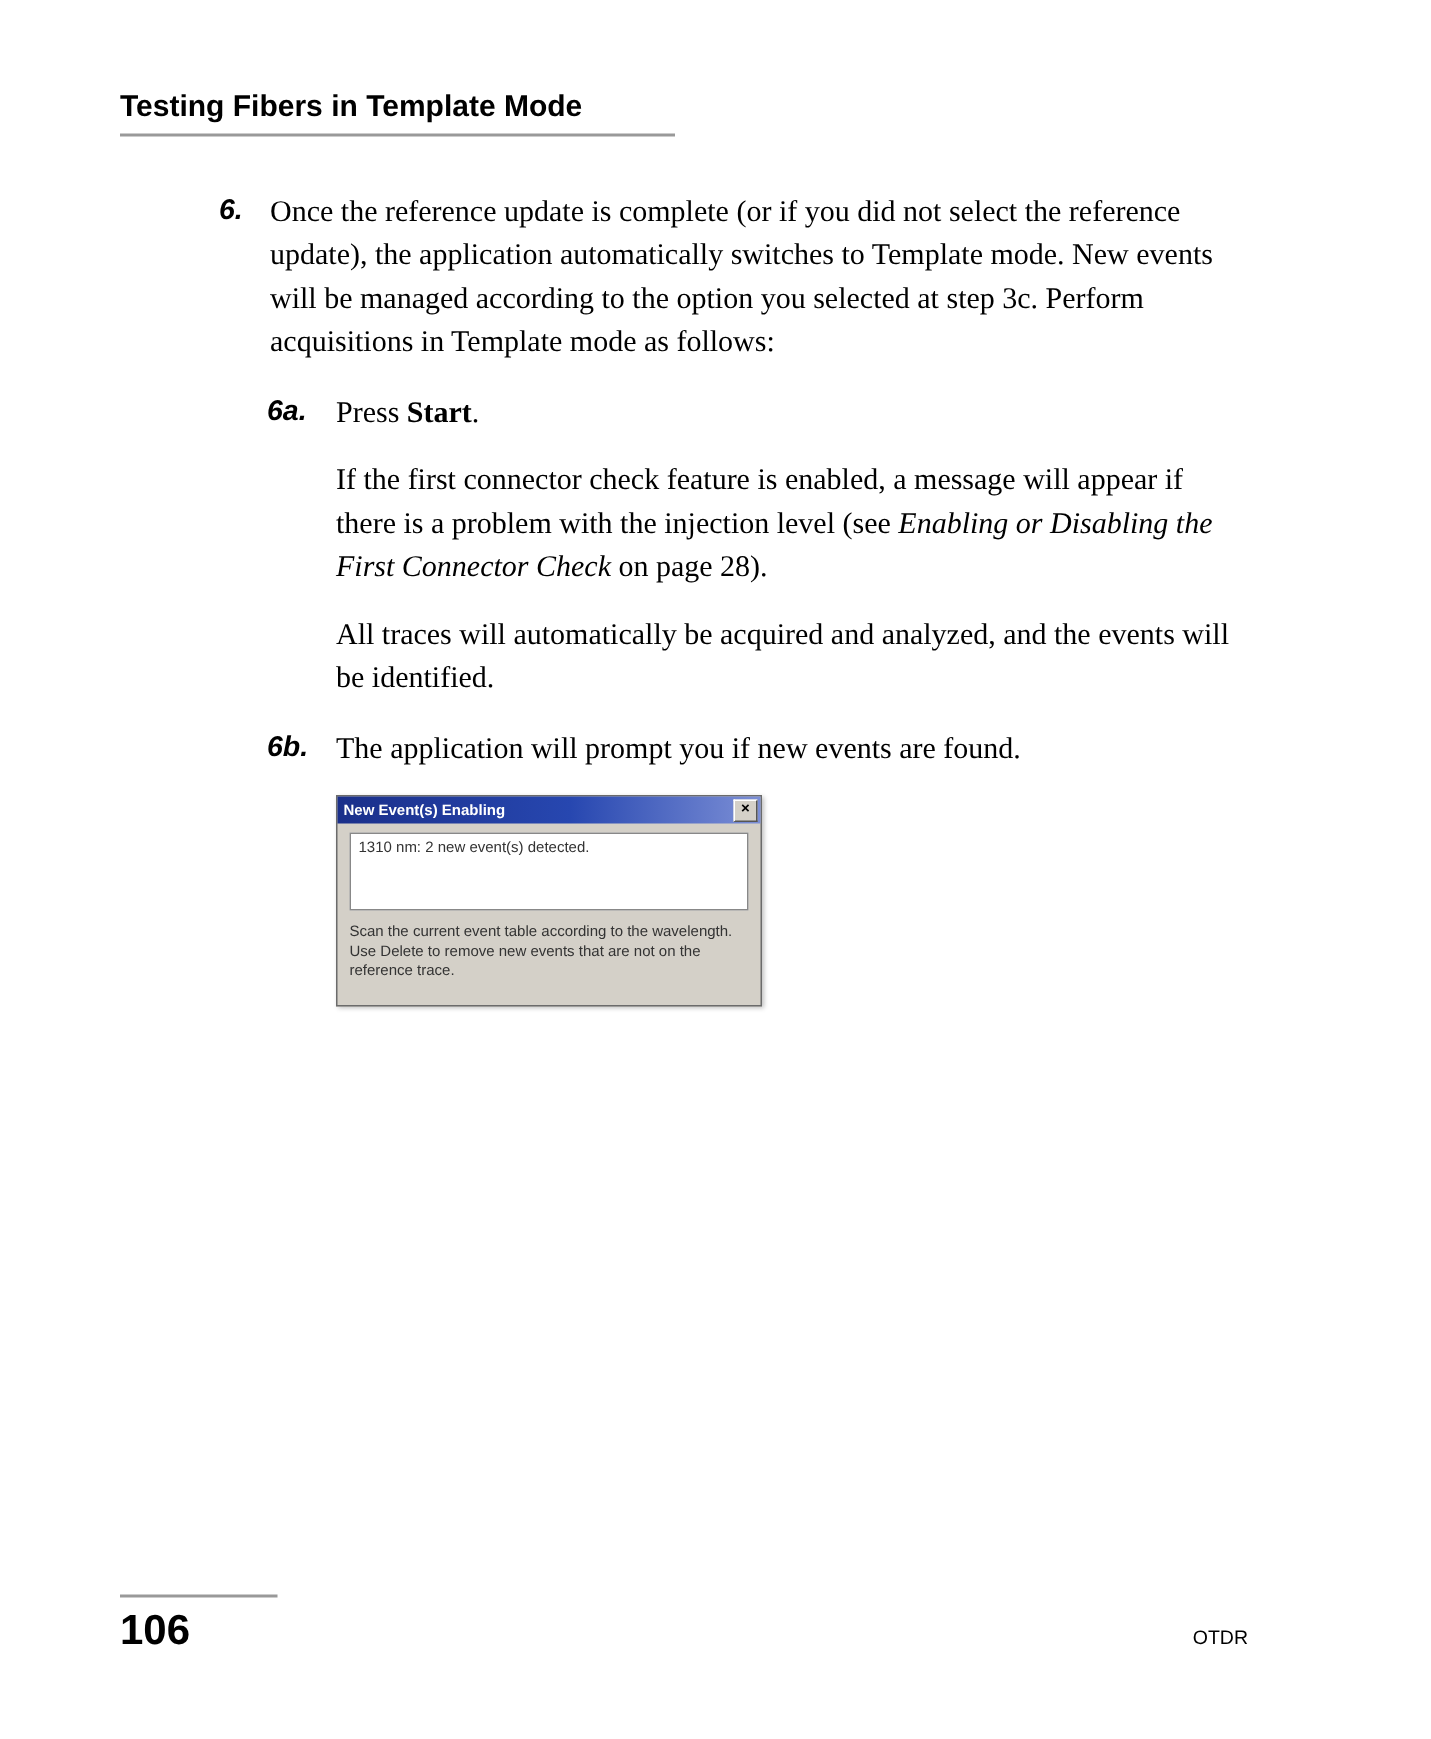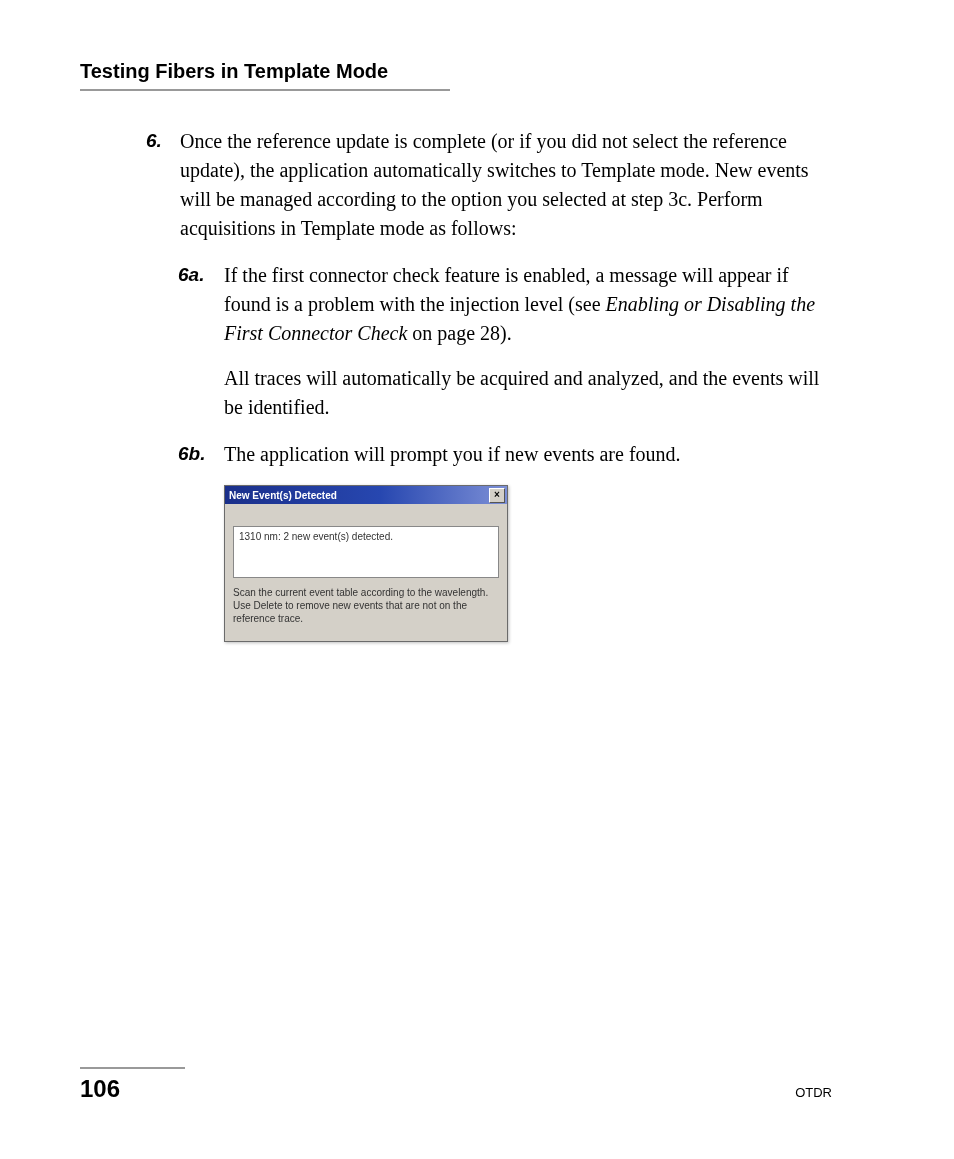--- a/index.html
+++ b/index.html
@@ -115,21 +115,21 @@
     display: flex;
     align-items: center;
     justify-content: center;
     font-family: Arial, sans-serif;
     font-size: 10px;
     line-height: 1;
     color: #000;
     font-weight: 700;
   }
   .dialog-inner {
-    padding: 22px 8px 10px 8px;
+    padding: 6px 8px 10px 8px;
     color: #333;
   }
   .dialog-textarea {
     background: #fff;
     border: 1px solid #888;
     height: 44px;
     padding: 3px 5px;
     margin-bottom: 8px;
   }
   .dialog-msg {
@@ -166,21 +166,21 @@
     margin-bottom: 6px;
   }
   .footer-row {
     display: flex;
     justify-content: space-between;
     align-items: baseline;
   }
   .page-num {
     font-family: Arial, Helvetica, sans-serif;
     font-weight: 700;
-    font-size: 24px;
+    font-size: 28px;
   }
   .doc-label {
     font-family: Arial, Helvetica, sans-serif;
     font-size: 13px;
   }
 </style>
 </head>
 <body>
 
 <div class="page">
@@ -194,34 +194,37 @@
       <div class="step-num">6.</div>
       <div class="step-text">Once the reference update is complete (or if you did not select the reference update), the application automatically switches to Template mode. New events will be managed according to the option you selected at step 3c. Perform acquisitions in Template mode as follows:</div>
     </div>
 
     <div class="substeps">
 
       <div class="substep">
         <div class="substep-num">6a.</div>
         <div class="step-text">
           <p>
-            <span>If the first connector check feature is enabled, a message will appear if found is a problem with the injection level (see </span><span class="italic">Enabling or Disabling the First Connector Check</span><span> on page 28).</span>
+            <span>Press </span><span class="strong-sans">Start</span><span>.</span>
+          </p>
+          <p>
+            <span>If the first connector check feature is enabled, a message will appear if there is a problem with the injection level (see </span><span class="italic">Enabling or Disabling the First Connector Check</span><span> on page 28).</span>
           </p>
           <p>All traces will automatically be acquired and analyzed, and the events will be identified.</p>
         </div>
       </div>
 
       <div class="substep">
         <div class="substep-num">6b.</div>
         <div class="step-text">
           <p>The application will prompt you if new events are found.</p>
 
           <div class="dialog">
             <div class="dialog-titlebar">
-              <span>New Event(s) Detected</span>
+              <span>New Event(s) Enabling</span>
               <div class="close-btn">
                 <span>×</span>
               </div>
             </div>
             <div class="dialog-inner">
               <div class="dialog-textarea">
                 <span>1310 nm: 2 new event(s) detected.</span>
               </div>
               <div class="dialog-msg">Scan the current event table according to the wavelength. Use Delete to remove new events that are not on the reference trace.</div>
             </div>

